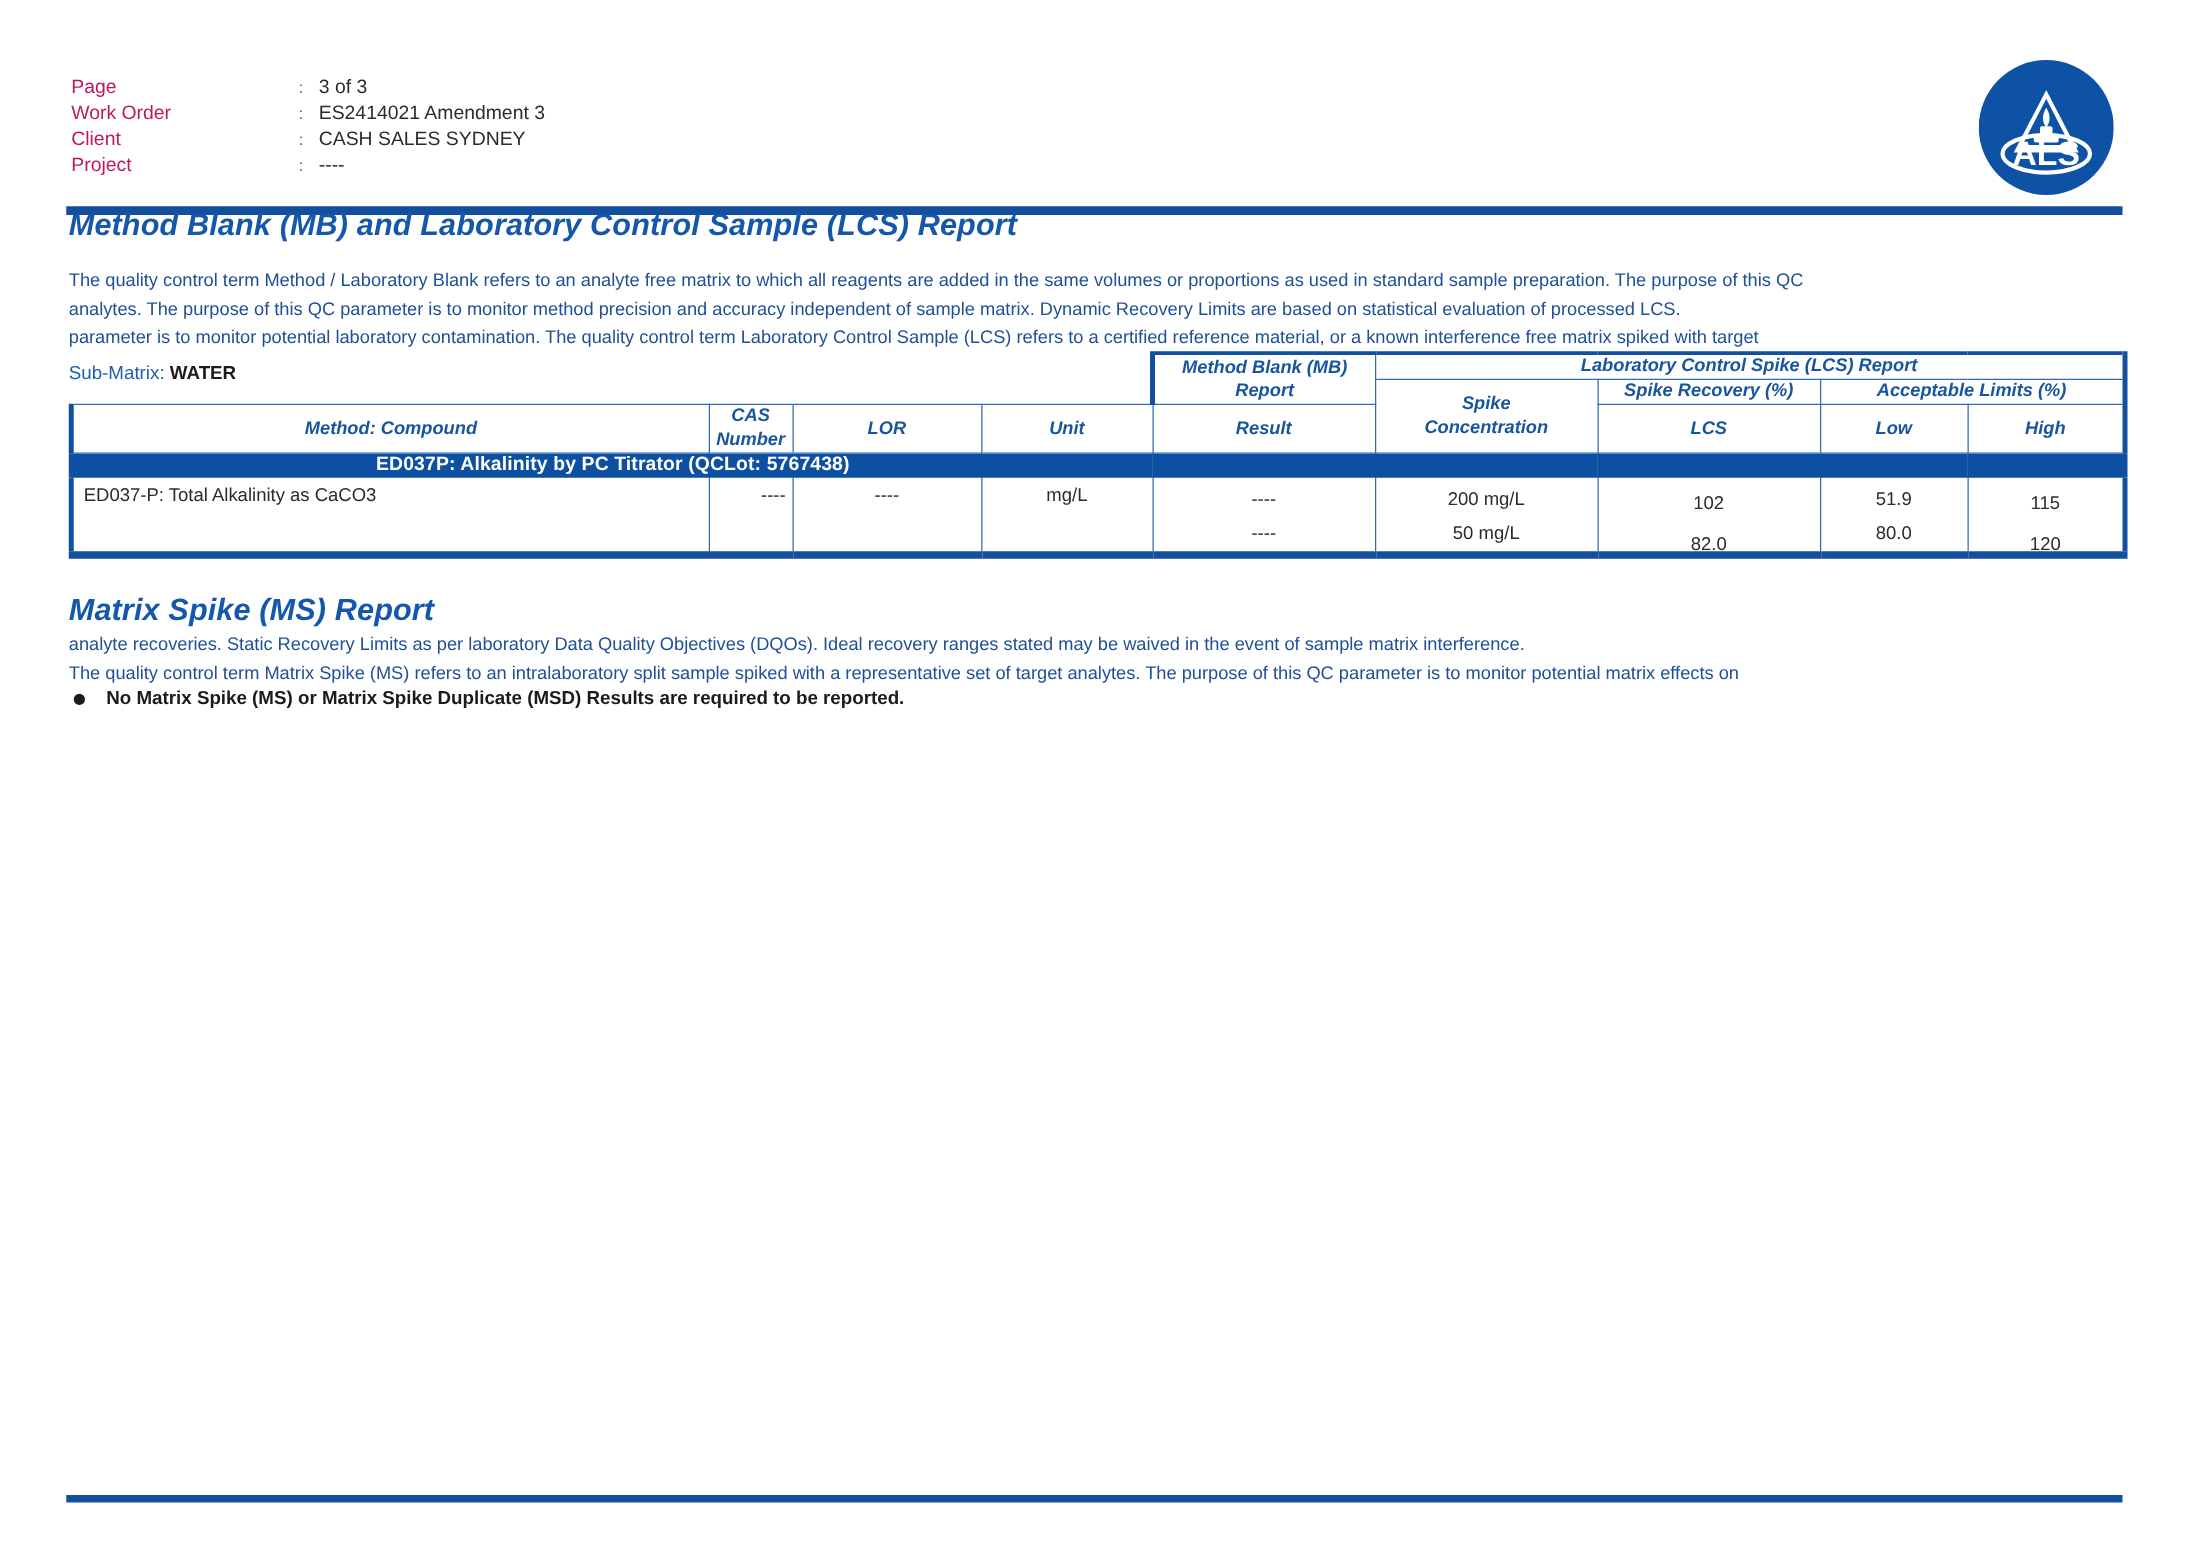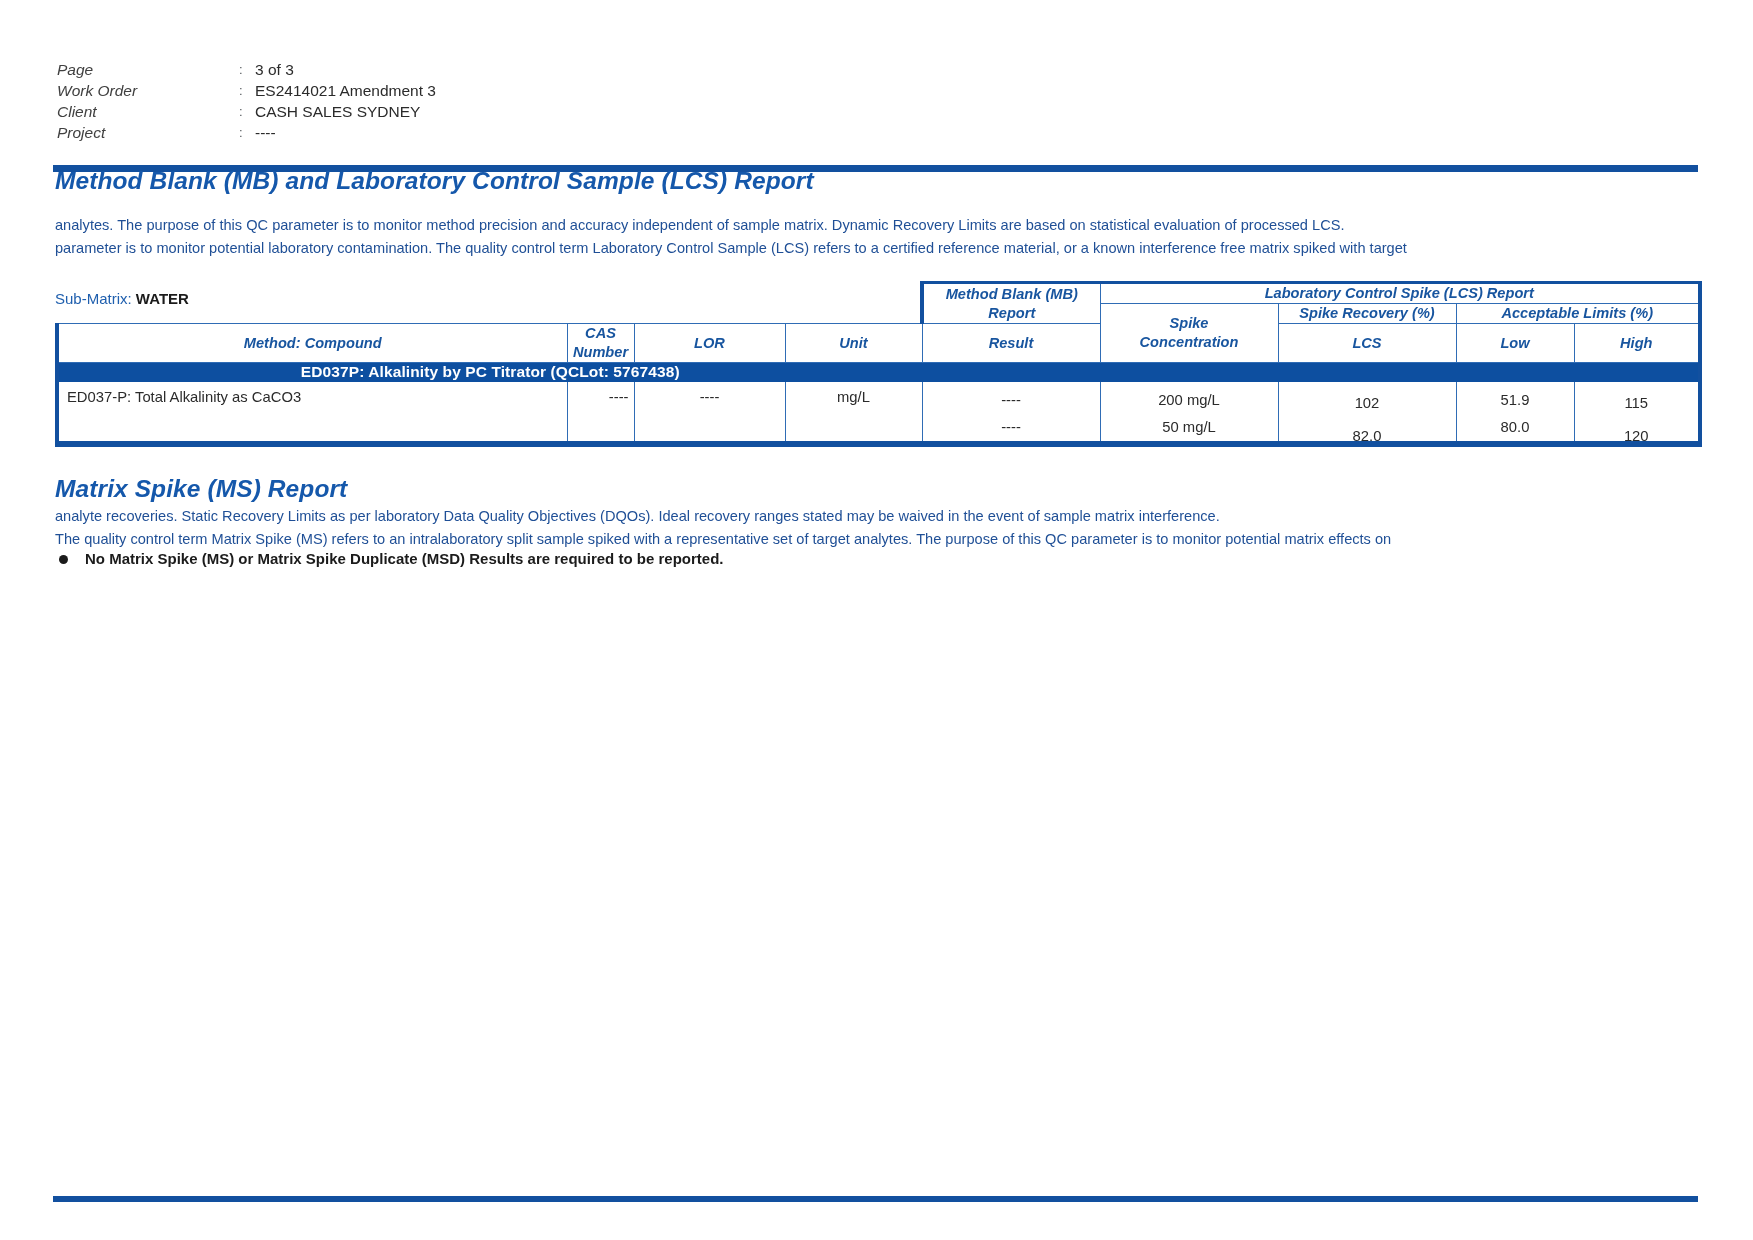--- a/index.html
+++ b/index.html
@@ -33,23 +33,22 @@
     border-collapse: collapse;
     font-size: 15.5px;
   }
   .meta-table td {
     padding: 0 0 5px 0;
     vertical-align: top;
     line-height: 16px;
     white-space: nowrap;
   }
   .meta-label {
-    color: #404040;
+    color: #be185d;
     width: 182px;
-    font-style: italic;
   }
   .meta-colon {
     color: #555a5e;
     width: 16px;
     font-size: 13px;
   }
   .meta-value {
     color: #2b2b2b;
   }
 
@@ -251,27 +250,40 @@
       </tr>
       <tr>
         <td class="meta-label">Project</td>
         <td class="meta-colon">:</td>
         <td class="meta-value">----</td>
       </tr>
     </tbody>
       </table>
   </div>
 
+  <div class="als-logo">
+    <svg viewBox="0 0 108 108" width="108" height="108" xmlns="http://www.w3.org/2000/svg">
+      <circle cx="54" cy="54" r="54" fill="#0d52a4"></circle>
+      <path d="M54 24 L80 74 L28 74 Z" fill="#ffffff"></path>
+      <path d="M54 31 L73 68 L35 68 Z" fill="#0d52a4"></path>
+      <path d="M54 38 C50 45 51 50 54 54 C57 50 58 45 54 38 Z" fill="#ffffff"></path>
+      <rect x="49" y="53" width="10" height="7" rx="1.5" fill="#ffffff"></rect>
+      <rect x="44" y="60" width="20" height="6" rx="2" fill="#ffffff"></rect>
+      <ellipse cx="54" cy="75" rx="35" ry="15" fill="none" stroke="#ffffff" stroke-width="3.4"></ellipse>
+      <text x="54" y="84" font-family="Liberation Sans, sans-serif" font-size="27" font-weight="bold" fill="#ffffff" text-anchor="middle">ALS</text>
+    </svg>
+  </div>
 
   <div class="rule-top"></div>
   <div class="rule-bottom"></div>
 
   <div class="section-title" id="mb-title">Method Blank (MB) and Laboratory Control Sample (LCS) Report</div>
 
   <div class="para" id="mb-para">
+    <span>The quality control term Method / Laboratory Blank refers to an analyte free matrix to which all reagents are added in the same volumes or proportions as used in standard sample preparation. The purpose of this QC</span>
     <span style="text-align:left">analytes. The purpose of this QC parameter is to monitor method precision and accuracy independent of sample matrix. Dynamic Recovery Limits are based on statistical evaluation of processed LCS.</span>
     <span>parameter is to monitor potential laboratory contamination. The quality control term Laboratory Control Sample (LCS) refers to a certified reference material, or a known interference free matrix spiked with target</span>
   </div>
 
   <div class="submatrix">
     <span>Sub-Matrix:</span>
     <b>WATER</b>
   </div>
 
   <table class="qc-table">

